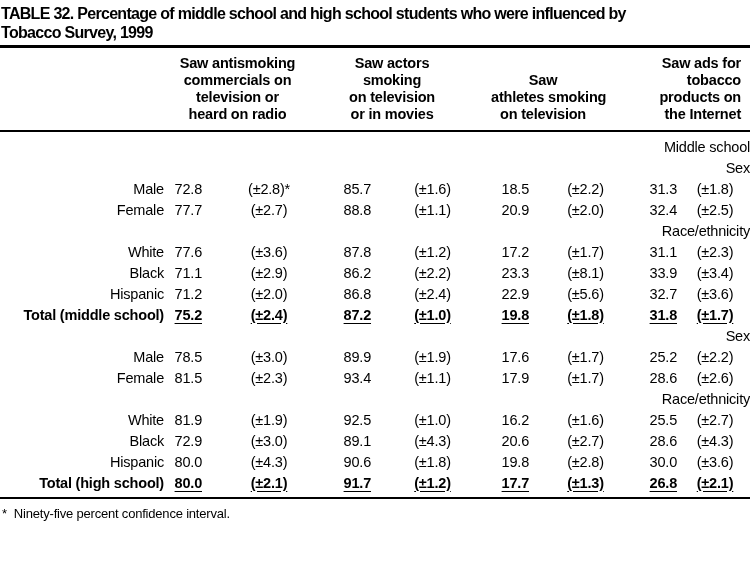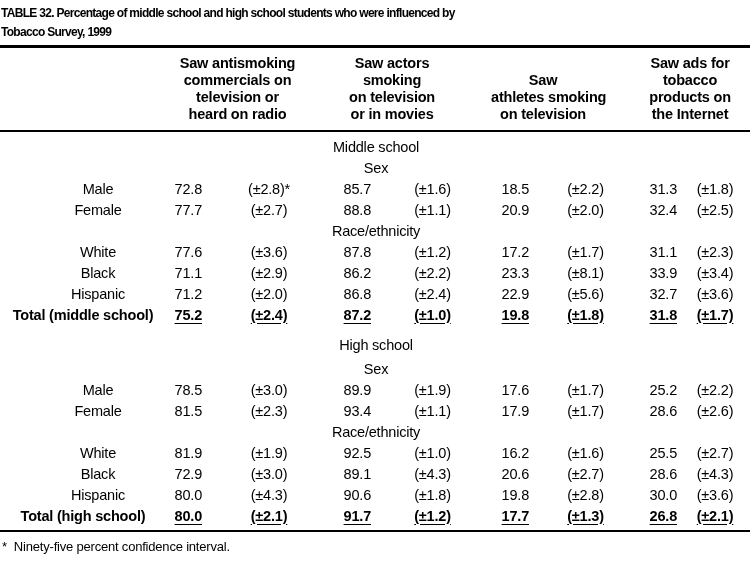--- a/index.html
+++ b/index.html
@@ -1,42 +1,42 @@
 <!DOCTYPE html>
 <html><head>
 <meta charset="utf-8">
 <style>
   html,body{margin:0;padding:0;background:#fff;color:#000;}
   body{font-family:"Liberation Sans", sans-serif;}
   .page{width:750px;box-sizing:border-box;padding-top:2px;}
 
-  .title{font-weight:bold;font-size:12px;line-height:19px;letter-spacing:-0.7px;padding:2px 0 3px 1px;}
+  .title{font-weight:bold;font-size:16px;line-height:19px;letter-spacing:-0.7px;padding:2px 0 3px 1px;}
   .title .tline{white-space:nowrap;}
 
   .rule-thick{height:3px;background:#000;}
   .rule-bottom{height:2px;background:#000;margin-top:4px;}
 
   table{border-collapse:collapse;table-layout:fixed;width:750px;font-size:14.5px;letter-spacing:-0.2px;color:#000;}
   col.c-label{width:164px;}
   col.c-val{width:38px;}
   col.c-ci1{width:131px;}
   col.c-ci2{width:120px;}
   col.c-ci3{width:110px;}
   col.c-ci4{width:73px;}
 
   thead th{font-weight:bold;vertical-align:bottom;text-align:center;
            border-bottom:2px solid #000;padding:7px 0 7px;line-height:17px;}
   thead th .hline{white-space:nowrap;}
   thead th.g0{padding-right:22px;}
   thead th.g1{padding-right:40px;}
   thead th.g2{padding-right:44px;}
-  thead th.g3{padding-right:9px;}
+  thead th.g3{padding-right:9px;text-align:right;}
 
   tbody td{height:21px;padding:0;vertical-align:middle;white-space:nowrap;overflow:visible;}
-  td.label{text-align:center;padding-left:2px;}
+  td.label{text-align:right;padding-left:2px;}
   tr.data td.label{padding-left:32px;}
   td.val{text-align:right;}
   td.ci{text-align:center;padding-left:3px;}
   tr.total td{font-weight:bold;}
   tr.total td.val, tr.total td.ci{text-decoration:underline;text-underline-offset:3px;}
   tr.spacer td{padding-top:6px;height:27px;}
   tbody{padding-top:4px;}
   tbody:before{content:"";display:table-row;height:5px;}
 
   .footnote{font-size:13px;letter-spacing:-0.2px;padding:7px 0 8px 2px;}
@@ -163,23 +163,20 @@
           <td class="label">Total (middle school)</td>
           <td class="val">75.2</td>
           <td class="ci">(±2.4)</td>
           <td class="val">87.2</td>
           <td class="ci">(±1.0)</td>
           <td class="val">19.8</td>
           <td class="ci">(±1.8)</td>
           <td class="val">31.8</td>
           <td class="ci">(±1.7)</td>
         </tr>
-        <tr class="section spacer">
-          <td class="label" colspan="9">High school</td>
-        </tr>
         <tr class="section">
           <td class="label" colspan="9">Sex</td>
         </tr>
         <tr class="data">
           <td class="label">Male</td>
           <td class="val">78.5</td>
           <td class="ci">(±3.0)</td>
           <td class="val">89.9</td>
           <td class="ci">(±1.9)</td>
           <td class="val">17.6</td>

